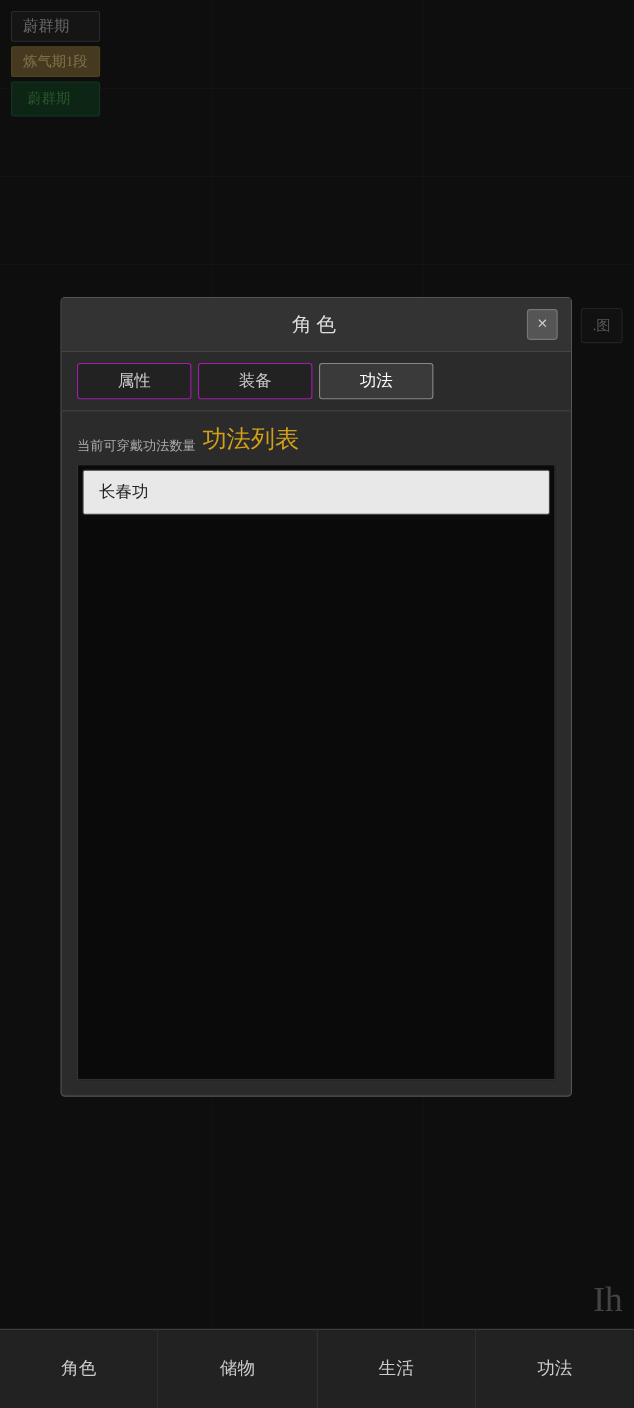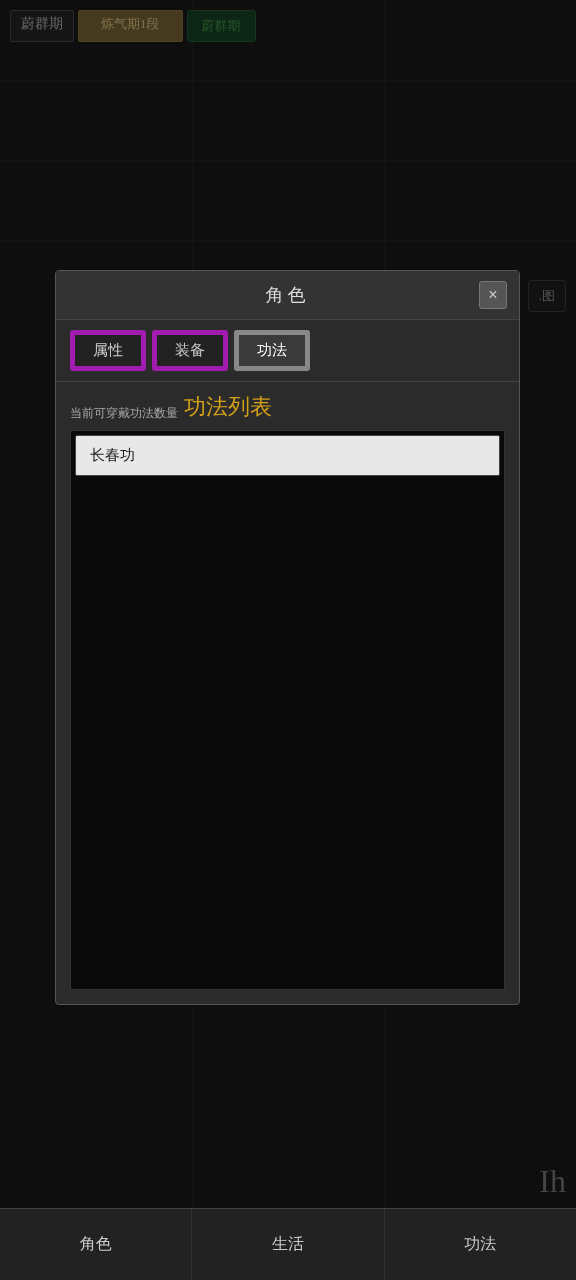--- a/index.html
+++ b/index.html
@@ -18,39 +18,39 @@
       top: 0; left: 0;
       width: 100%; height: 100%;
       background: #1c1c1c;
     }
 
     
     .top-ui {
       position: absolute;
       top: 10px; left: 10px;
       display: flex;
-      flex-direction: row;
+      flex-direction: column;
       gap: 4px;
       z-index: 5;
     }
 
     .name-badge {
       background: #2a2a2a;
       border: 1px solid #555;
       color: #ccc;
       padding: 4px 10px;
       font-size: 14px;
       border-radius: 2px;
     }
 
     .rank-badge {
       background: #8b7340;
       border: 1px solid #a08840;
       color: #ffe090;
-      padding: 4px 22px;
+      padding: 4px 10px;
       font-size: 13px;
       border-radius: 2px;
     }
 
     .green-btn {
       background: #1a4a2a;
       border: 1px solid #2a6a3a;
       color: #4caf50;
       padding: 6px 14px;
       font-size: 13px;
@@ -133,23 +133,23 @@
     .tab-bar {
       display: flex;
       gap: 6px;
       padding: 10px 14px;
       background: #2b2b2b;
       border-bottom: 1px solid #444;
     }
 
     .tab-btn {
       background: #222;
-      border: 5px solid #a21caf;
+      border: 1px solid #a21caf;
       color: #ccc;
-      padding: 6px 18px;
+      padding: 6px 36px;
       font-size: 15px;
       border-radius: 3px;
       cursor: pointer;
       font-family: 'SimSun', 'STSong', serif;
     }
 
     .tab-btn.active {
       background: #3a3a3a;
       border-color: #888;
       color: #fff;
@@ -314,15 +314,16 @@
       <span class="list-header-title">功法列表</span>
     </div>
     <div class="skill-list-container">
       <div class="skill-item normal">长春功</div>
     </div>
   </div>
 </div>
 
 <div class="bottom-nav">
   <div class="nav-btn">角色</div>
+  <div class="nav-btn">储物</div>
   <div class="nav-btn">生活</div>
   <div class="nav-btn">功法</div>
 </div>
 
 </body></html>

